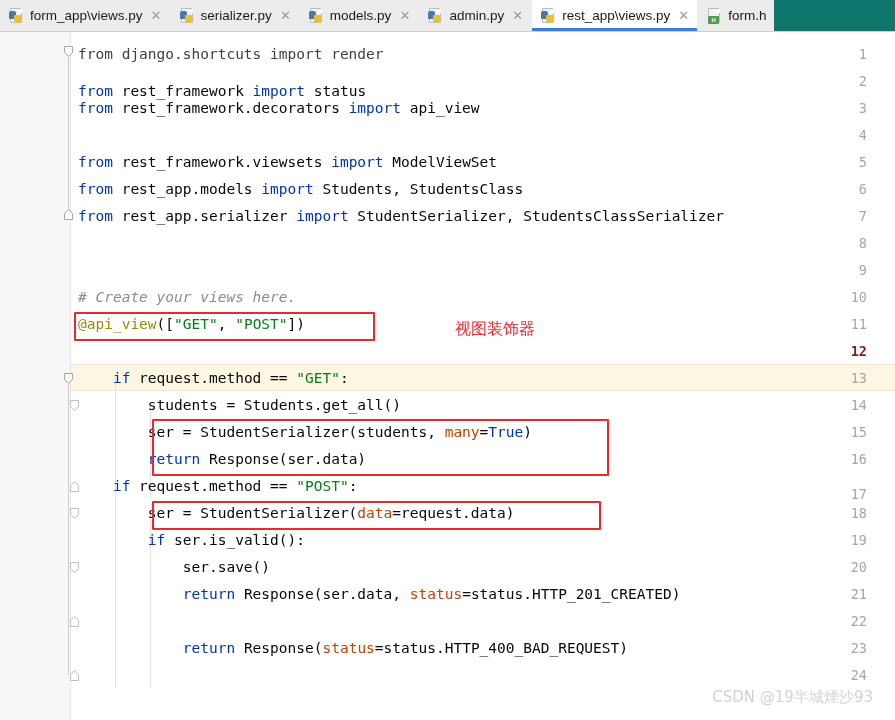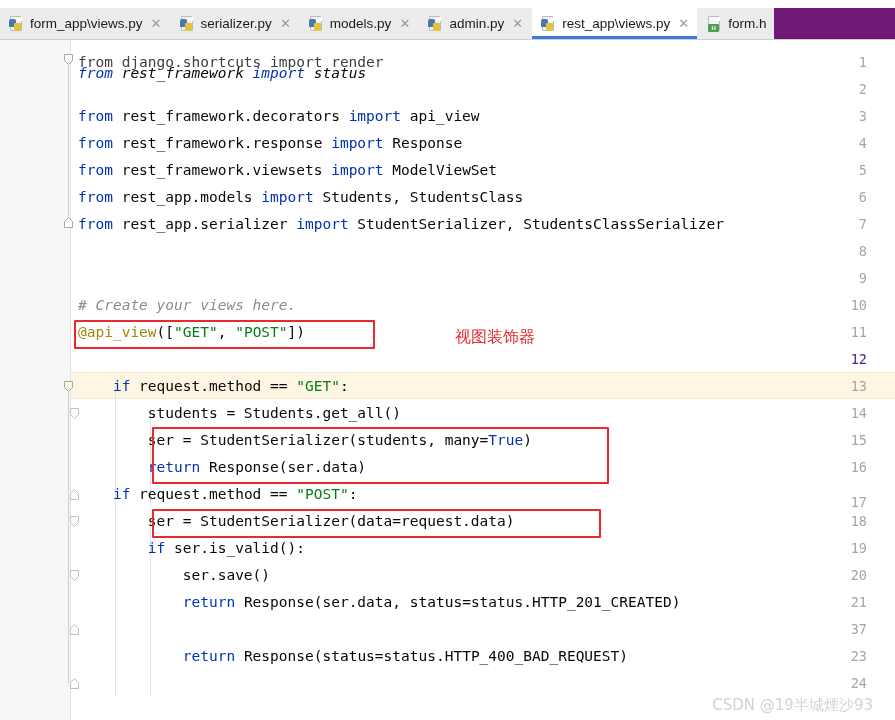--- a/index.html
+++ b/index.html
@@ -12,26 +12,25 @@
     height: 720px;
     overflow: hidden;
     font-family: "Liberation Sans", sans-serif;
     -webkit-font-smoothing: antialiased;
   }
 
   
   .tabbar {
     position: relative;
     height: 31px;
-    background: #701a75;
+    background: #0f766e;
     display: flex;
     align-items: stretch;
     border-bottom: 1px solid #cfcfcf;
     overflow: hidden;
-    margin-top: 8px;
   }
   .tab {
     display: flex;
     align-items: center;
     gap: 6px;
     padding: 0 8px 0 9px;
     font-size: 13.5px;
     color: #1a1a1a;
     white-space: nowrap;
     position: relative;
@@ -132,21 +131,21 @@
     position: absolute;
     right: 28px;
     width: 40px;
     text-align: right;
     font-family: "DejaVu Sans Mono", monospace;
     font-size: 13.5px;
     color: #a6a6a6;
     line-height: 27px;
     height: 27px;
   }
-  .gutter-line.cur { color: #4c1d95; }
+  .gutter-line.cur { color: #7f1d1d; font-weight: bold; }
 
   
   .curline {
     position: absolute;
     left: 0; right: 0;
     height: 27px;
     background: #fdf6e3;
     border-top: 1px solid #f3e9cf;
     border-bottom: 1px solid #f3e9cf;
     box-sizing: border-box;
@@ -193,21 +192,21 @@
     color: #080808;
     white-space: pre;
     letter-spacing: 0px;
   }
 
   
   .kw   { color: #0033b3; }
   .str  { color: #067d17; }
   .cmt  { color: #8c8c8c; font-style: italic; }
   .dec  { color: #9e880d; }
-  .prm  { color: #000000; }
+  .prm  { color: #c2410c; }
   .fn   { color: #00627a; }
   .dim  { color: #404040; }
 
   
   .redbox {
     position: absolute;
     border: 2px solid #e8292f;
     border-radius: 1px;
     box-sizing: border-box;
     pointer-events: none;
@@ -318,21 +317,21 @@
     <div class="gutter-line cur" style="top:306px;">12</div>
     <div class="gutter-line" style="top:333px;">13</div>
     <div class="gutter-line" style="top:360px;">14</div>
     <div class="gutter-line" style="top:387px;">15</div>
     <div class="gutter-line" style="top:414px;">16</div>
     <div class="gutter-line" style="top:449px;text-align:right;">17</div>
     <div class="gutter-line" style="top:468px;">18</div>
     <div class="gutter-line" style="top:495px;">19</div>
     <div class="gutter-line" style="top:522px;">20</div>
     <div class="gutter-line" style="top:549px;">21</div>
-    <div class="gutter-line" style="top:576px;">37</div>
+    <div class="gutter-line" style="top:576px;">22</div>
     <div class="gutter-line" style="top:603px;">23</div>
     <div class="gutter-line" style="top:630px;">24</div>
     <div class="gutter-line" style="top:682px;">25</div>
   </div>
 
   <div class="foldcol">
 
     <div class="foldbar" style="top:20px;height:163px;"></div>
     <div class="foldbar" style="top:347px;height:296px;"></div>
 
@@ -392,25 +391,24 @@
   </div>
 
   <div class="indent" style="left:115px;top:346px;height:310px;"></div>
   <div class="indent" style="left:150px;top:373px;height:94px;"></div>
   <div class="indent" style="left:150px;top:481px;height:175px;"></div>
 
   <div class="codelayer">
 
     <div class="cline" style="top:9px;"><span class="dim">from django.shortcuts import render</span></div>
 
-    <div class="cline" style="top:20px;font-style:italic;"><span class="kw">from</span> rest_framework <span class="kw">import</span> status</div>
+    <div class="cline" style="top:46px;"><span class="kw">from</span> rest_framework <span class="kw">import</span> status</div>
 
     <div class="cline" style="top:63px;"><span class="kw">from</span> rest_framework.decorators <span class="kw">import</span> api_view</div>
 
-    <div class="cline" style="top:90px;"><span class="kw">from</span> rest_framework.response <span class="kw">import</span> Response</div>
 
     <div class="cline" style="top:117px;"><span class="kw">from</span> rest_framework.viewsets <span class="kw">import</span> ModelViewSet</div>
 
     <div class="cline" style="top:144px;"><span class="kw">from</span> rest_app.models <span class="kw">import</span> Students, StudentsClass</div>
 
     <div class="cline" style="top:171px;"><span class="kw">from</span> rest_app.serializer <span class="kw">import</span> StudentSerializer, StudentsClassSerializer</div>
 
     <div class="cline" style="top:198px;"></div>
     <div class="cline" style="top:225px;"></div>
 

